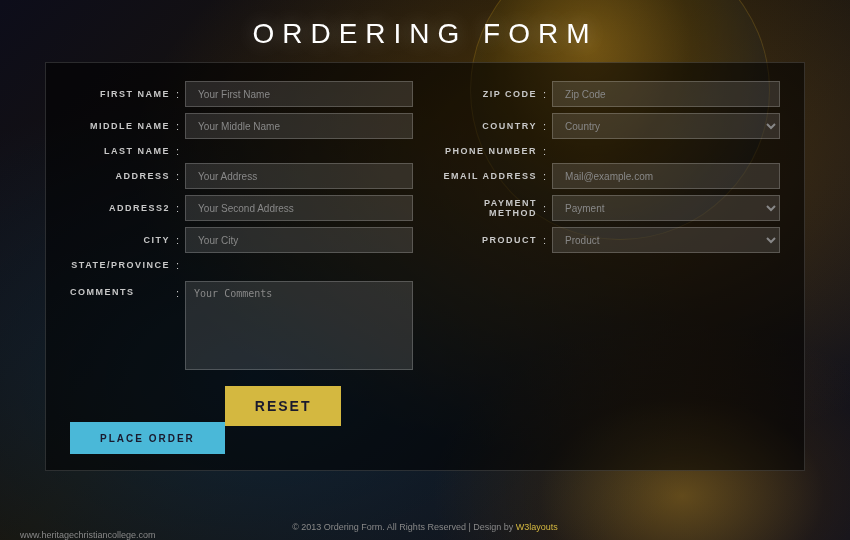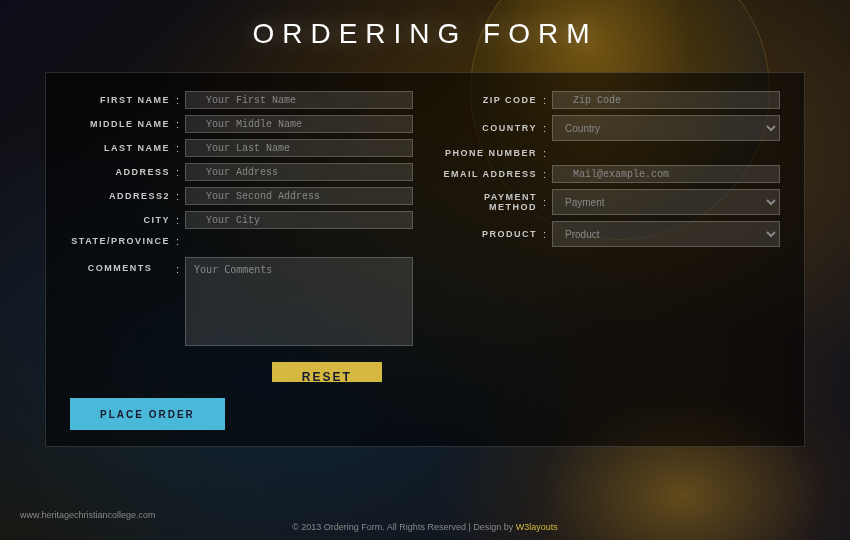--- a/index.html
+++ b/index.html
@@ -56,21 +56,21 @@
       height: 100%;
       padding: 18px 20px 8px;
     }
 
     h1 {
       color: #ffffff;
       font-size: 28px;
       font-weight: 300;
       letter-spacing: 8px;
       text-transform: uppercase;
-      margin-bottom: 22px;
+      margin-bottom: 12px;
       text-shadow: 0 0 20px rgba(255,255,255,0.3);
     }
 
     .form-container {
       background: rgba(0, 0, 0, 0.55);
       border: 1px solid rgba(255,255,255,0.15);
       width: 760px;
       padding: 18px 24px 16px;
     }
 
@@ -108,24 +108,23 @@
       font-size: 11px;
       flex-shrink: 0;
     }
 
     .form-input {
       flex: 1;
       background: rgba(255,255,255,0.12);
       border: 1px solid rgba(255,255,255,0.2);
       color: #aaaaaa;
       font-size: 10px;
-      padding: 5px 20px;
+      padding: 5px 12px;
       outline: none;
-      height: 18px;
-      font-family: Liberation Mono, monospace;
+      height: 26px;
     }
 
     .form-input::placeholder {
       color: #888888;
       font-size: 10px;
     }
 
     .form-select {
       flex: 1;
       background: rgba(255,255,255,0.12);
@@ -151,21 +150,21 @@
     }
 
     .comments-label {
       color: #c8c8c8;
       font-size: 9px;
       font-weight: 600;
       letter-spacing: 1.5px;
       text-transform: uppercase;
       width: 100px;
       flex-shrink: 0;
-      text-align: center;
+      text-align: left;
       padding-top: 6px;
     }
 
     .form-textarea {
       flex: 1;
       background: rgba(255,255,255,0.12);
       border: 1px solid rgba(255,255,255,0.2);
       color: #888888;
       font-size: 10px;
       padding: 6px 8px;
@@ -196,33 +195,32 @@
       padding: 8px 30px;
       cursor: pointer;
       height: 32px;
       margin-top: 36px;
     }
 
     .btn-reset {
       background: #d4b840;
       color: #1a1a2e;
       border: none;
-      font-size: 12px;
+      font-size: 14px;
       font-weight: 700;
       letter-spacing: 2px;
       text-transform: uppercase;
       padding: 8px 30px;
       cursor: pointer;
-      height: 20px;
-      margin-left: 47px;
+      height: 40px;
     }
 
     .footer-left {
       position: absolute;
-      bottom: 20px;
+      bottom: 0;
       left: 20px;
       color: #888888;
       font-size: 9px;
       z-index: 2;
     }
 
     .footer-center {
       position: absolute;
       bottom: 8px;
       left: 50%;
@@ -259,21 +257,20 @@
 
         <div class="form-row">
           <span class="field-label">MIDDLE NAME</span>
           <span class="colon">:</span>
           <input class="form-input" type="text" placeholder="Your Middle Name" style="">
         </div>
 
         <div class="form-row">
           <span class="field-label">LAST NAME</span>
           <span class="colon">:</span>
-          <input class="form-input" type="text" placeholder="Your Last Name" style="">
         </div>
 
         <div class="form-row">
           <span class="field-label">ADDRESS</span>
           <span class="colon">:</span>
           <input class="form-input" type="text" placeholder="Your Address" style="">
         </div>
 
         <div class="form-row">
           <span class="field-label">ADDRESS2</span>

